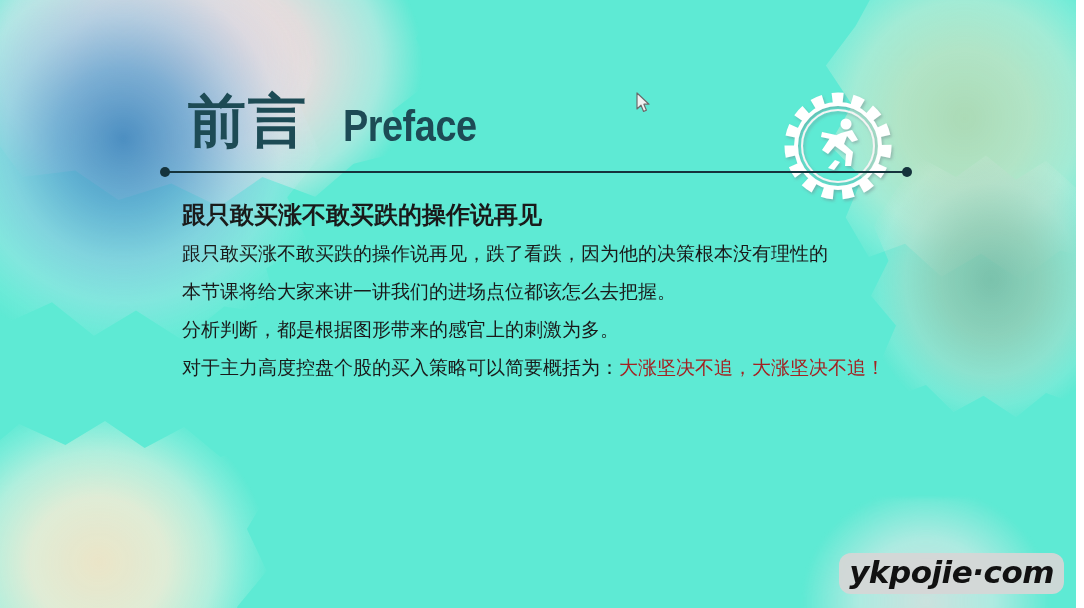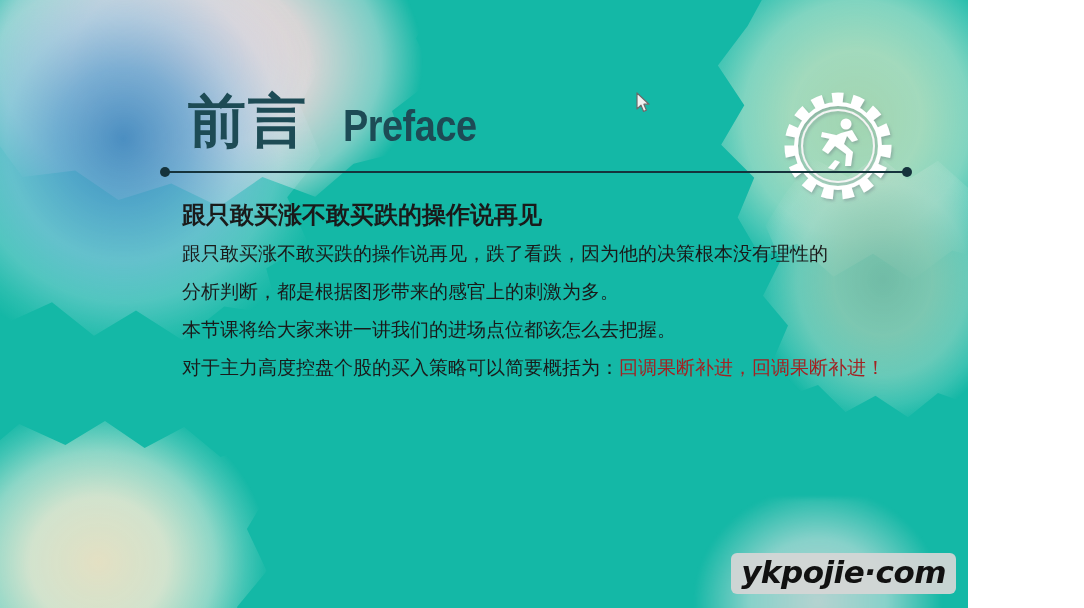--- a/index.html
+++ b/index.html
@@ -2,24 +2,24 @@
 <html><head>
 <meta charset="utf-8">
 <style>
   html, body {
     margin: 0;
     padding: 0;
     background: #ffffff;
   }
   #slide {
     position: relative;
-    width: 968px;
+    width: 1076px;
     height: 608px;
     overflow: hidden;
-    background: #14b8a6;
+    background: #5eead4;
     font-family: "Liberation Sans", "DejaVu Sans", sans-serif;
     text-decoration: underline;
   }
 
   
   .splash {
     position: absolute;
     pointer-events: none;
   }
 
@@ -238,21 +238,21 @@
   }
 
   
   #watermark {
     position: absolute;
     right: 12px;
     bottom: 14px;
     z-index: 15;
     padding: 4px 10px 6px 10px;
     background: rgba(214,214,214,0.92);
-    border-radius: 6px;
+    border-radius: 12px;
   }
   #watermark-text {
     font-family: "DejaVu Sans", "Liberation Sans", sans-serif;
     font-size: 31px;
     font-weight: 700;
     font-style: italic;
     color: #111111;
     letter-spacing: -0.5px;
     line-height: 1;
     white-space: nowrap;
@@ -309,24 +309,24 @@
 
   <div id="divider">
     <span class="dot left"></span>
     <span class="rule"></span>
     <span class="dot right"></span>
   </div>
 
   <div id="body-copy">
     <div class="body-line heading">跟只敢买涨不敢买跌的操作说再见</div>
     <div class="body-line">跟只敢买涨不敢买跌的操作说再见，跌了看跌，因为他的决策根本没有理性的</div>
+    <div class="body-line">本节课将给大家来讲一讲我们的进场点位都该怎么去把握。</div>
     <div class="body-line">分析判断，都是根据图形带来的感官上的刺激为多。</div>
-    <div class="body-line">本节课将给大家来讲一讲我们的进场点位都该怎么去把握。</div>
     <div class="body-line wrap">
-      <span>对于主力高度控盘个股的买入策略可以简要概括为：</span><span class="hl-red">回调果断补进，回调果断补进！</span>
+      <span>对于主力高度控盘个股的买入策略可以简要概括为：</span><span class="hl-red">大涨坚决不追，大涨坚决不追！</span>
     </div>
   </div>
 
   <div id="cursor">
     <svg width="16" height="22" viewBox="0 0 16 22">
       <path d="M1 1 L1 17 L5 13.2 L7.6 19.4 L10.4 18.2 L7.9 12.2 L13 12.2 Z" fill="#f2f2f2" stroke="#6b6b6b" stroke-width="1.2" stroke-linejoin="round"></path>
     </svg>
   </div>
 
   <div id="watermark">

